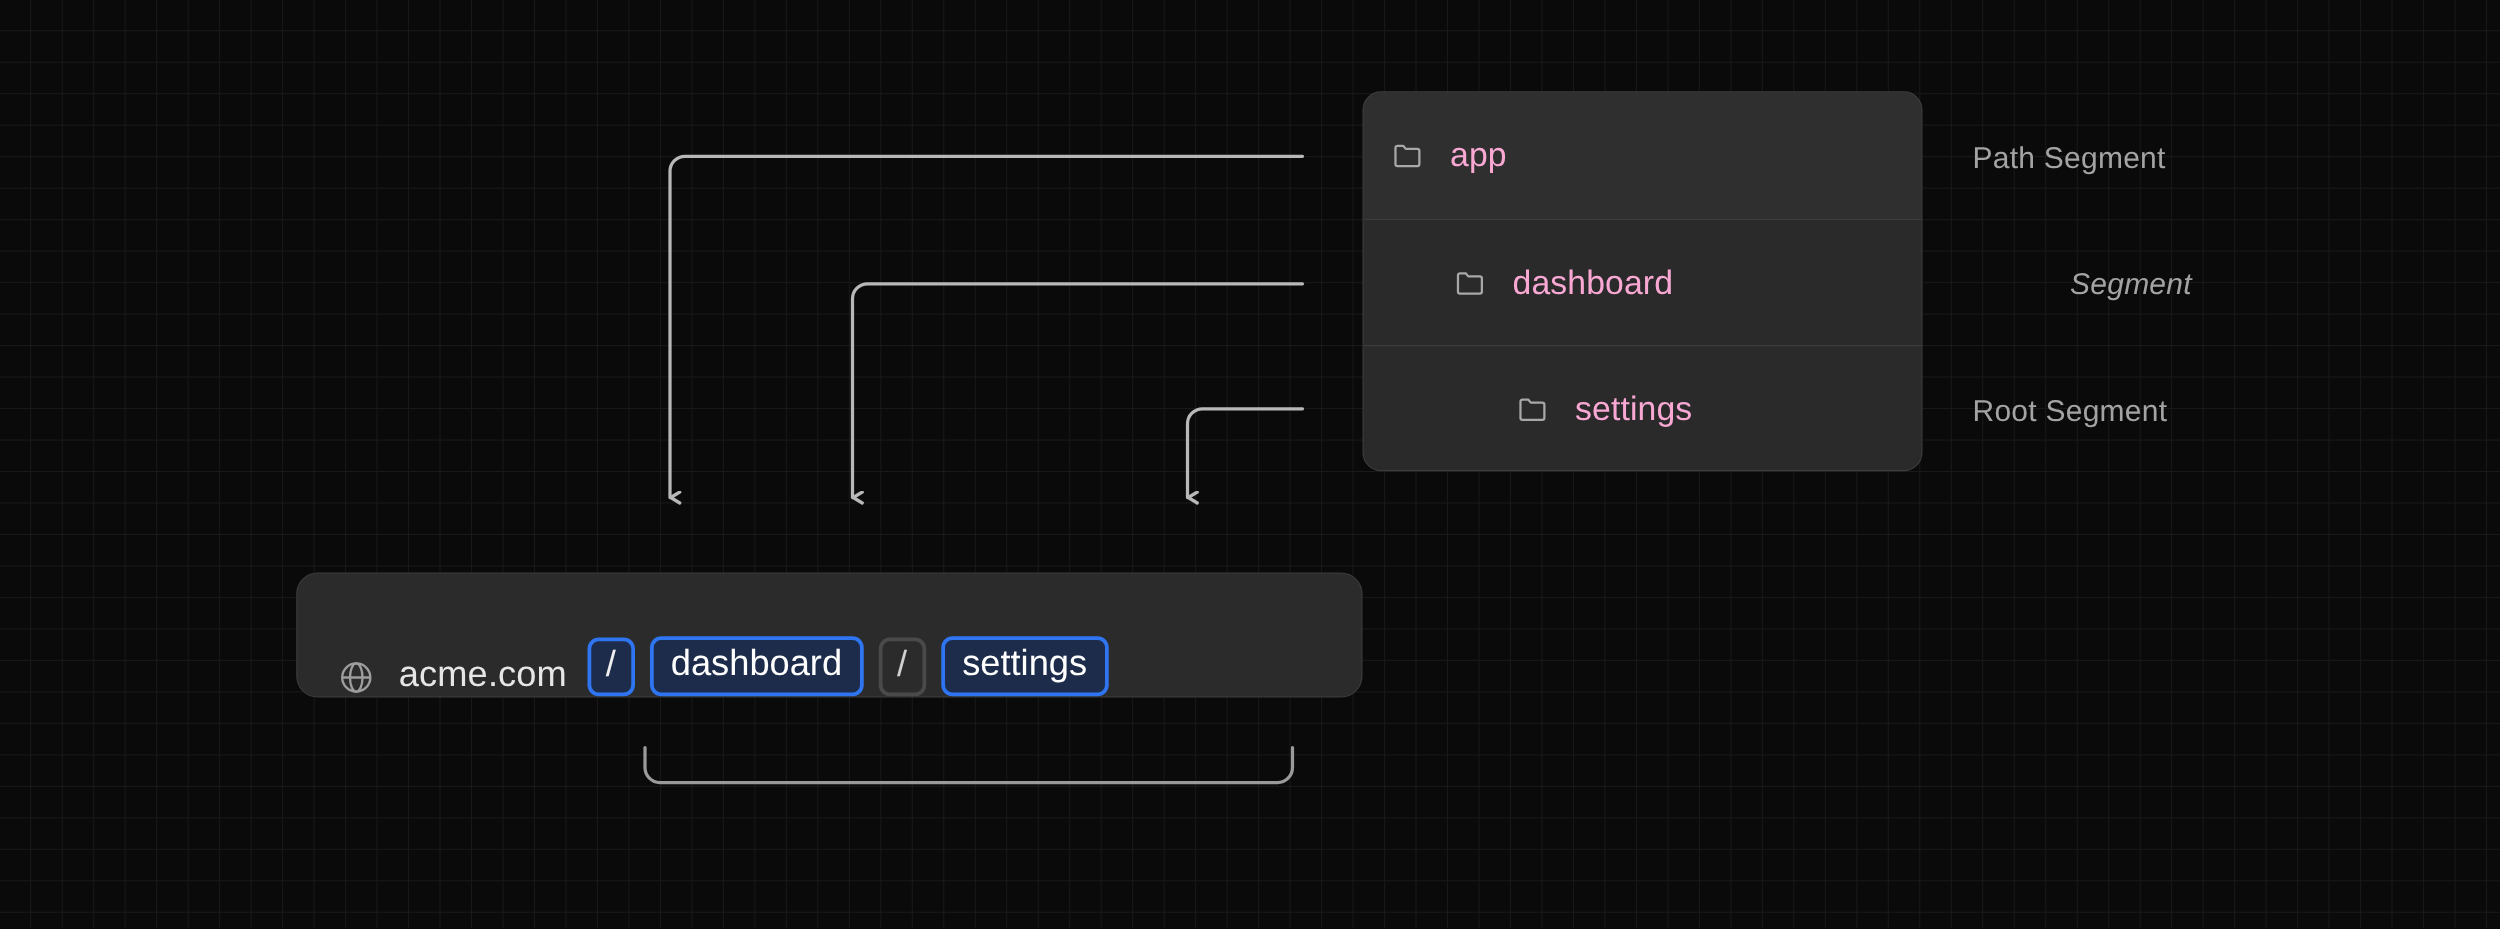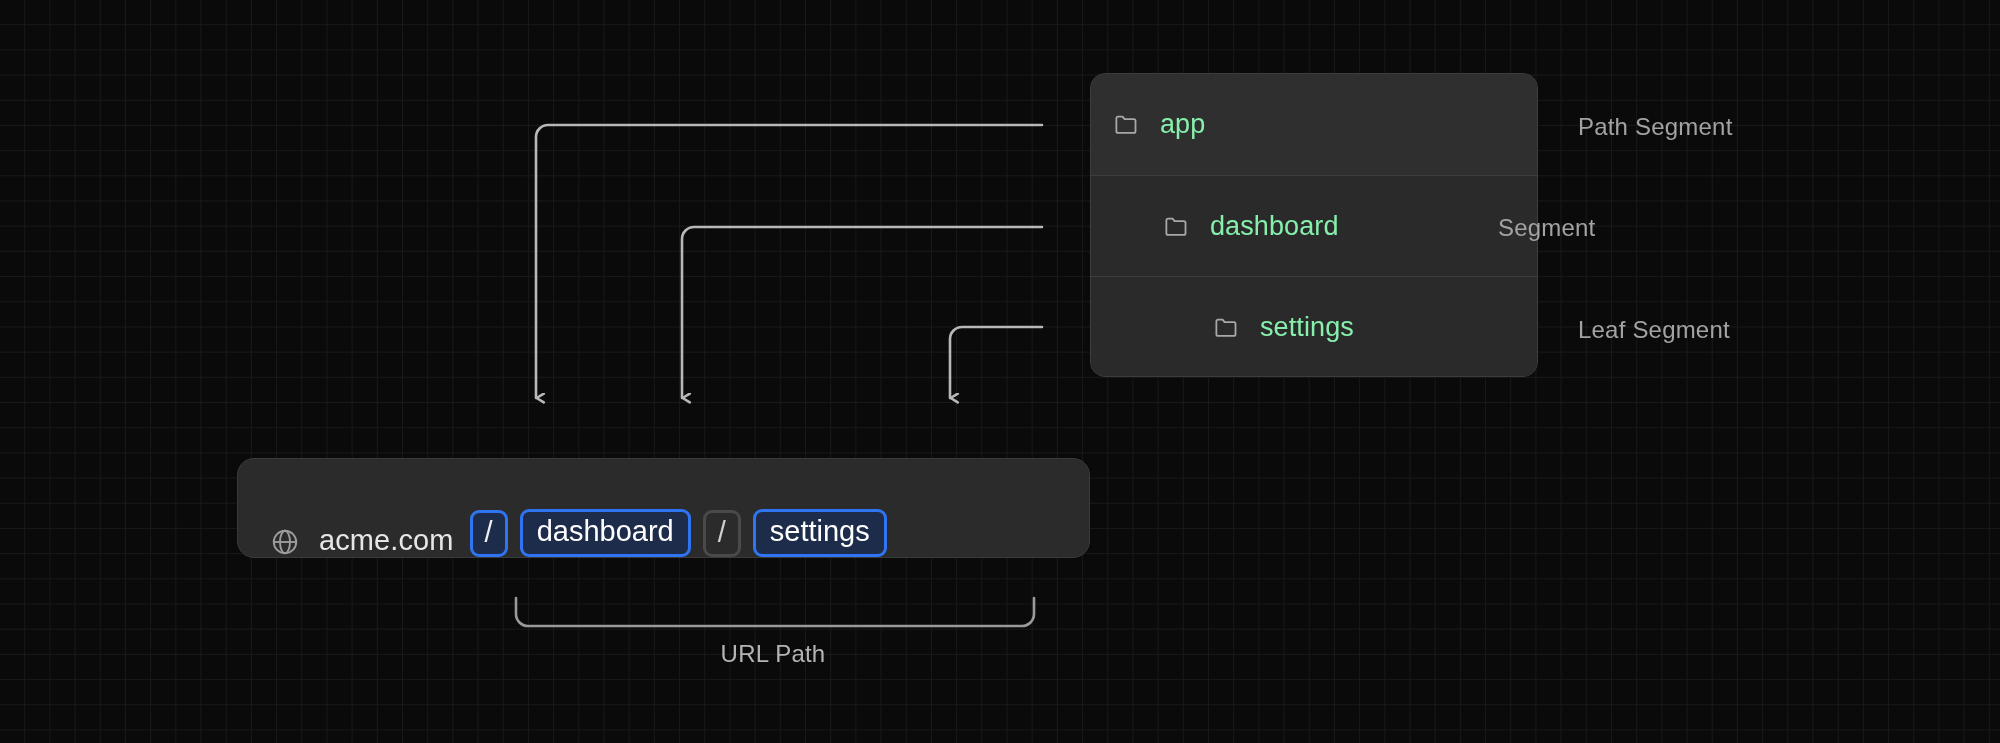--- a/index.html
+++ b/index.html
@@ -34,21 +34,21 @@
     width:448px; height:304px;
     background:#2b2b2b;
     border:1px solid #3d3d3d;
     border-radius:15px;
     overflow:hidden;
   }
   .tree-row {
     height:101px;
     display:flex;
     align-items:center;
-    color:#86efac;
+    color:#f9a8d4;
     font-size:27px;
     letter-spacing:.1px;
   }
   .tree-row.r0 { background:#2f2f2f; padding-left:22px; }
   .tree-row.r1 { background:#2a2a2a; padding-left:72px; border-top:1px solid #3d3d3d; }
   .tree-row.r2 { background:#2a2a2a; padding-left:122px; border-top:1px solid #3d3d3d; }
   .folder-ico {
     width:27px; height:27px;
     flex:0 0 auto;
     margin-right:20px;
@@ -58,21 +58,21 @@
 
   
   .seg-label {
     position:absolute;
     color:#a3a3a3;
     font-size:24px;
     white-space:nowrap;
     letter-spacing:.2px;
   }
   .seg-label.l0 { left:1578px; top:113px; }
-  .seg-label.l1 { left:1498px; top:214px; }
+  .seg-label.l1 { left:1656px; top:214px;font-style:italic; }
   .seg-label.l2 { left:1578px; top:316px; }
 
   
   .url-bar {
     position:absolute;
     left:237px; top:458px;
     width:853px; height:100px;
     background:#2b2b2b;
     border:1px solid #3a3a3a;
     border-radius:17px;
@@ -170,21 +170,21 @@
           <path d="M3 6.5a1.5 1.5 0 0 1 1.5-1.5h4l1.8 2.2h8.2A1.5 1.5 0 0 1 20 8.7v9.3a1.5 1.5 0 0 1-1.5 1.5h-14A1.5 1.5 0 0 1 3 18z"></path>
         </svg>
       </span>
       <span>settings</span>
     </div>
 
   </div>
 
   <div class="seg-label l0">Path Segment</div>
   <div class="seg-label l1">Segment</div>
-  <div class="seg-label l2">Leaf Segment</div>
+  <div class="seg-label l2">Root Segment</div>
 
   <div class="url-bar">
 
     <span class="globe-ico">
       <svg viewBox="0 0 24 24" fill="none" stroke="#9d9d9d" stroke-width="1.5">
         <circle cx="12" cy="12" r="9"></circle>
         <line x1="3" y1="12" x2="21" y2="12"></line>
         <ellipse cx="12" cy="12" rx="4" ry="9"></ellipse>
       </svg>
     </span>
@@ -197,15 +197,14 @@
 
     <span class="chip sep-gray">/</span>
 
     <span class="chip seg">settings</span>
 
   </div>
 
   <svg class="brace-svg" style="position:absolute;left:510px;top:592px;" width="530" height="40" viewBox="0 0 530 40">
     <path d="M6 34 V18 a12 12 0 0 1 12 -12 H512 a12 12 0 0 1 12 12 V34" fill="none" stroke="#9a9a9a" stroke-width="2.6" stroke-linecap="round" transform="translate(0,0) scale(1,-1) translate(0,-40)"></path>
   </svg>
-  <div class="brace-label">URL Path</div>
 
 </div>
 
 </body></html>

